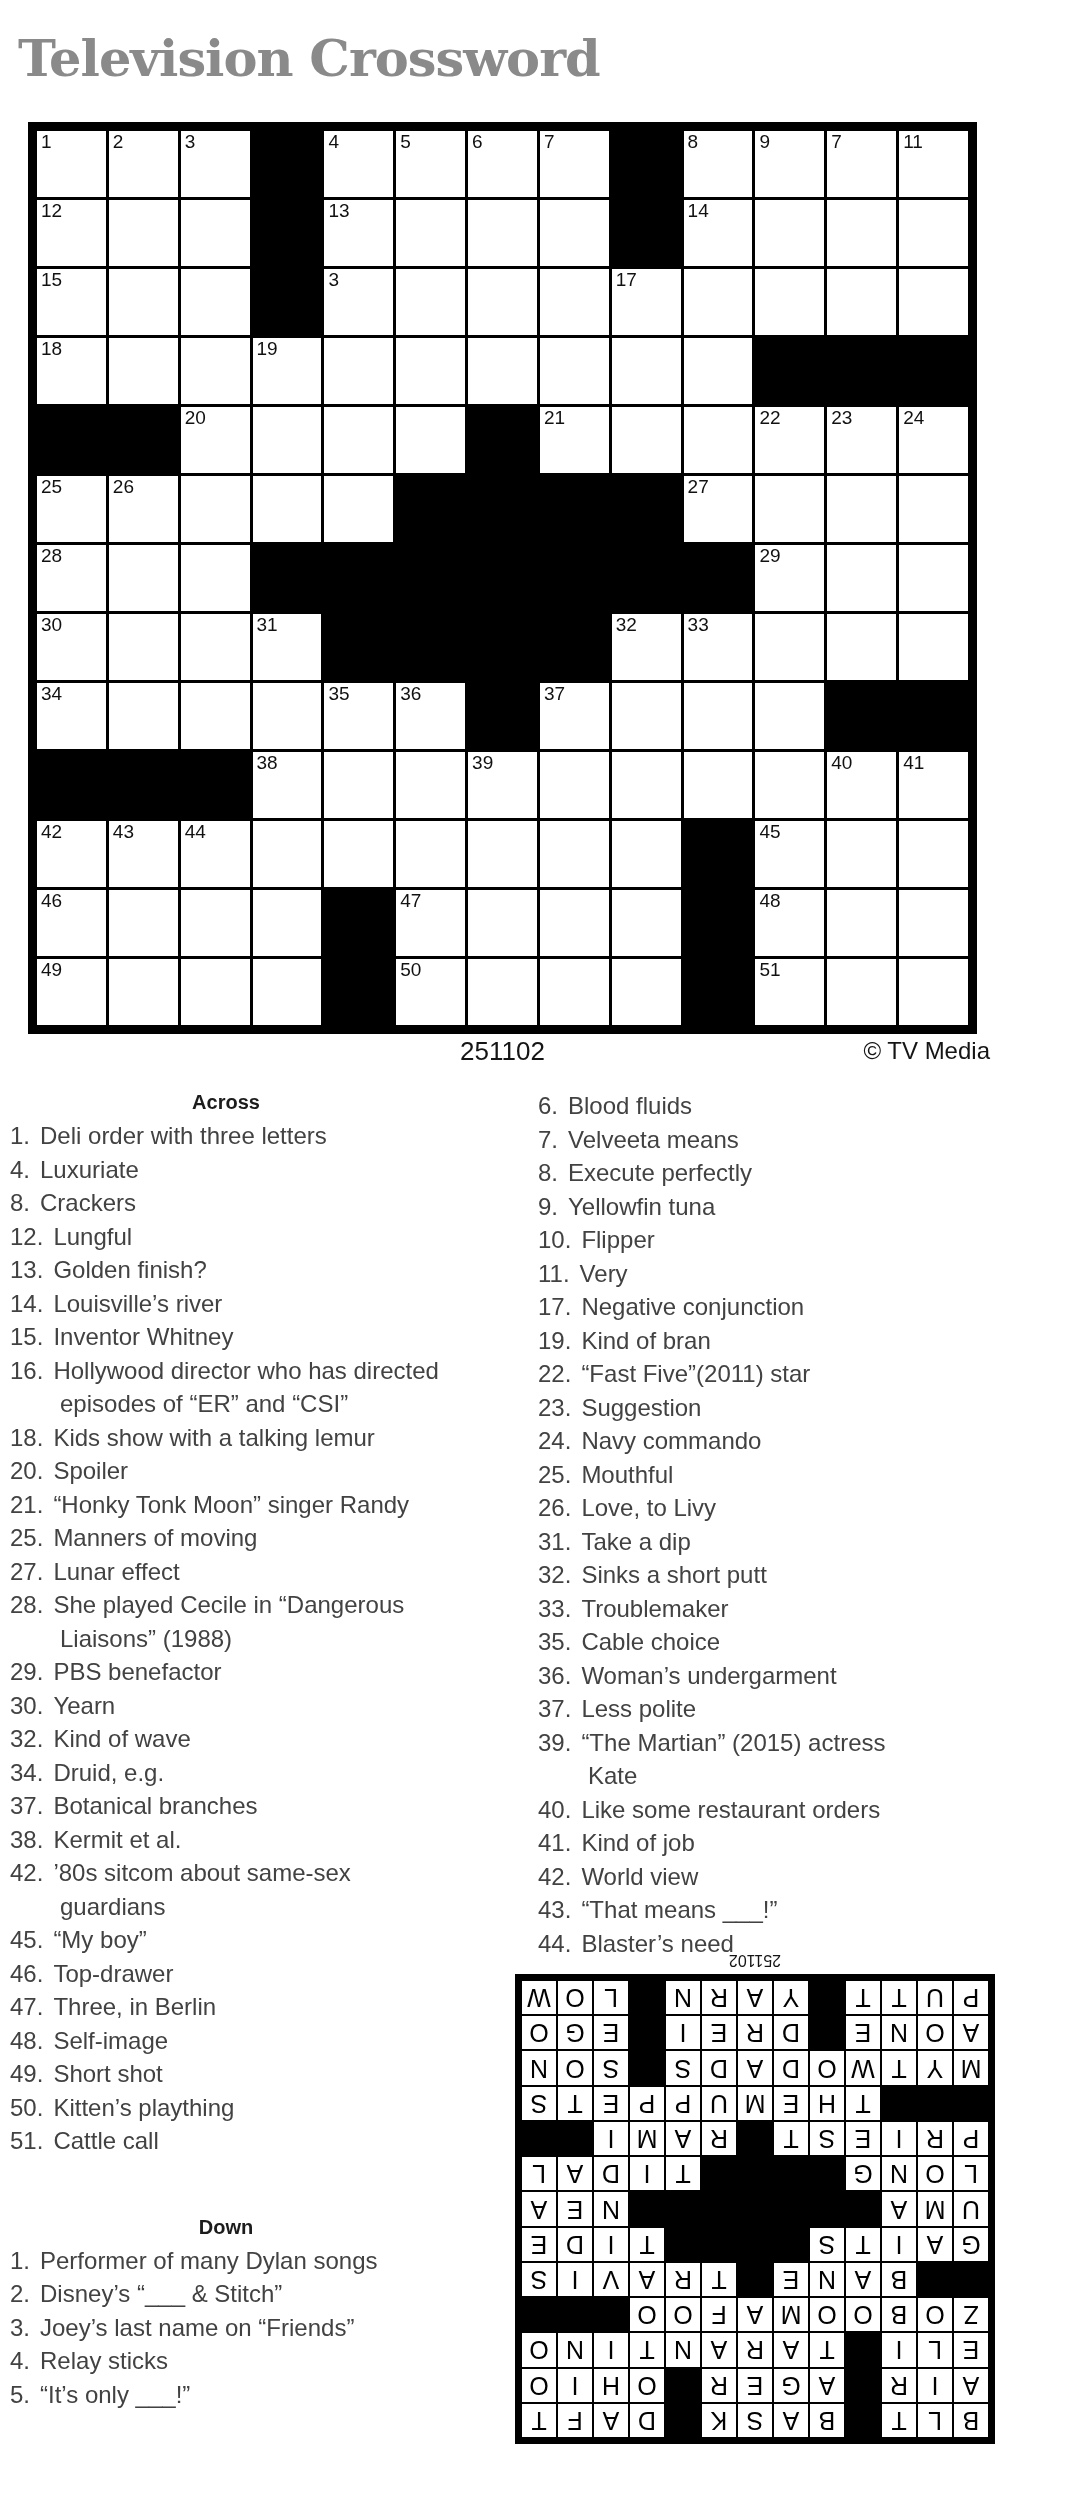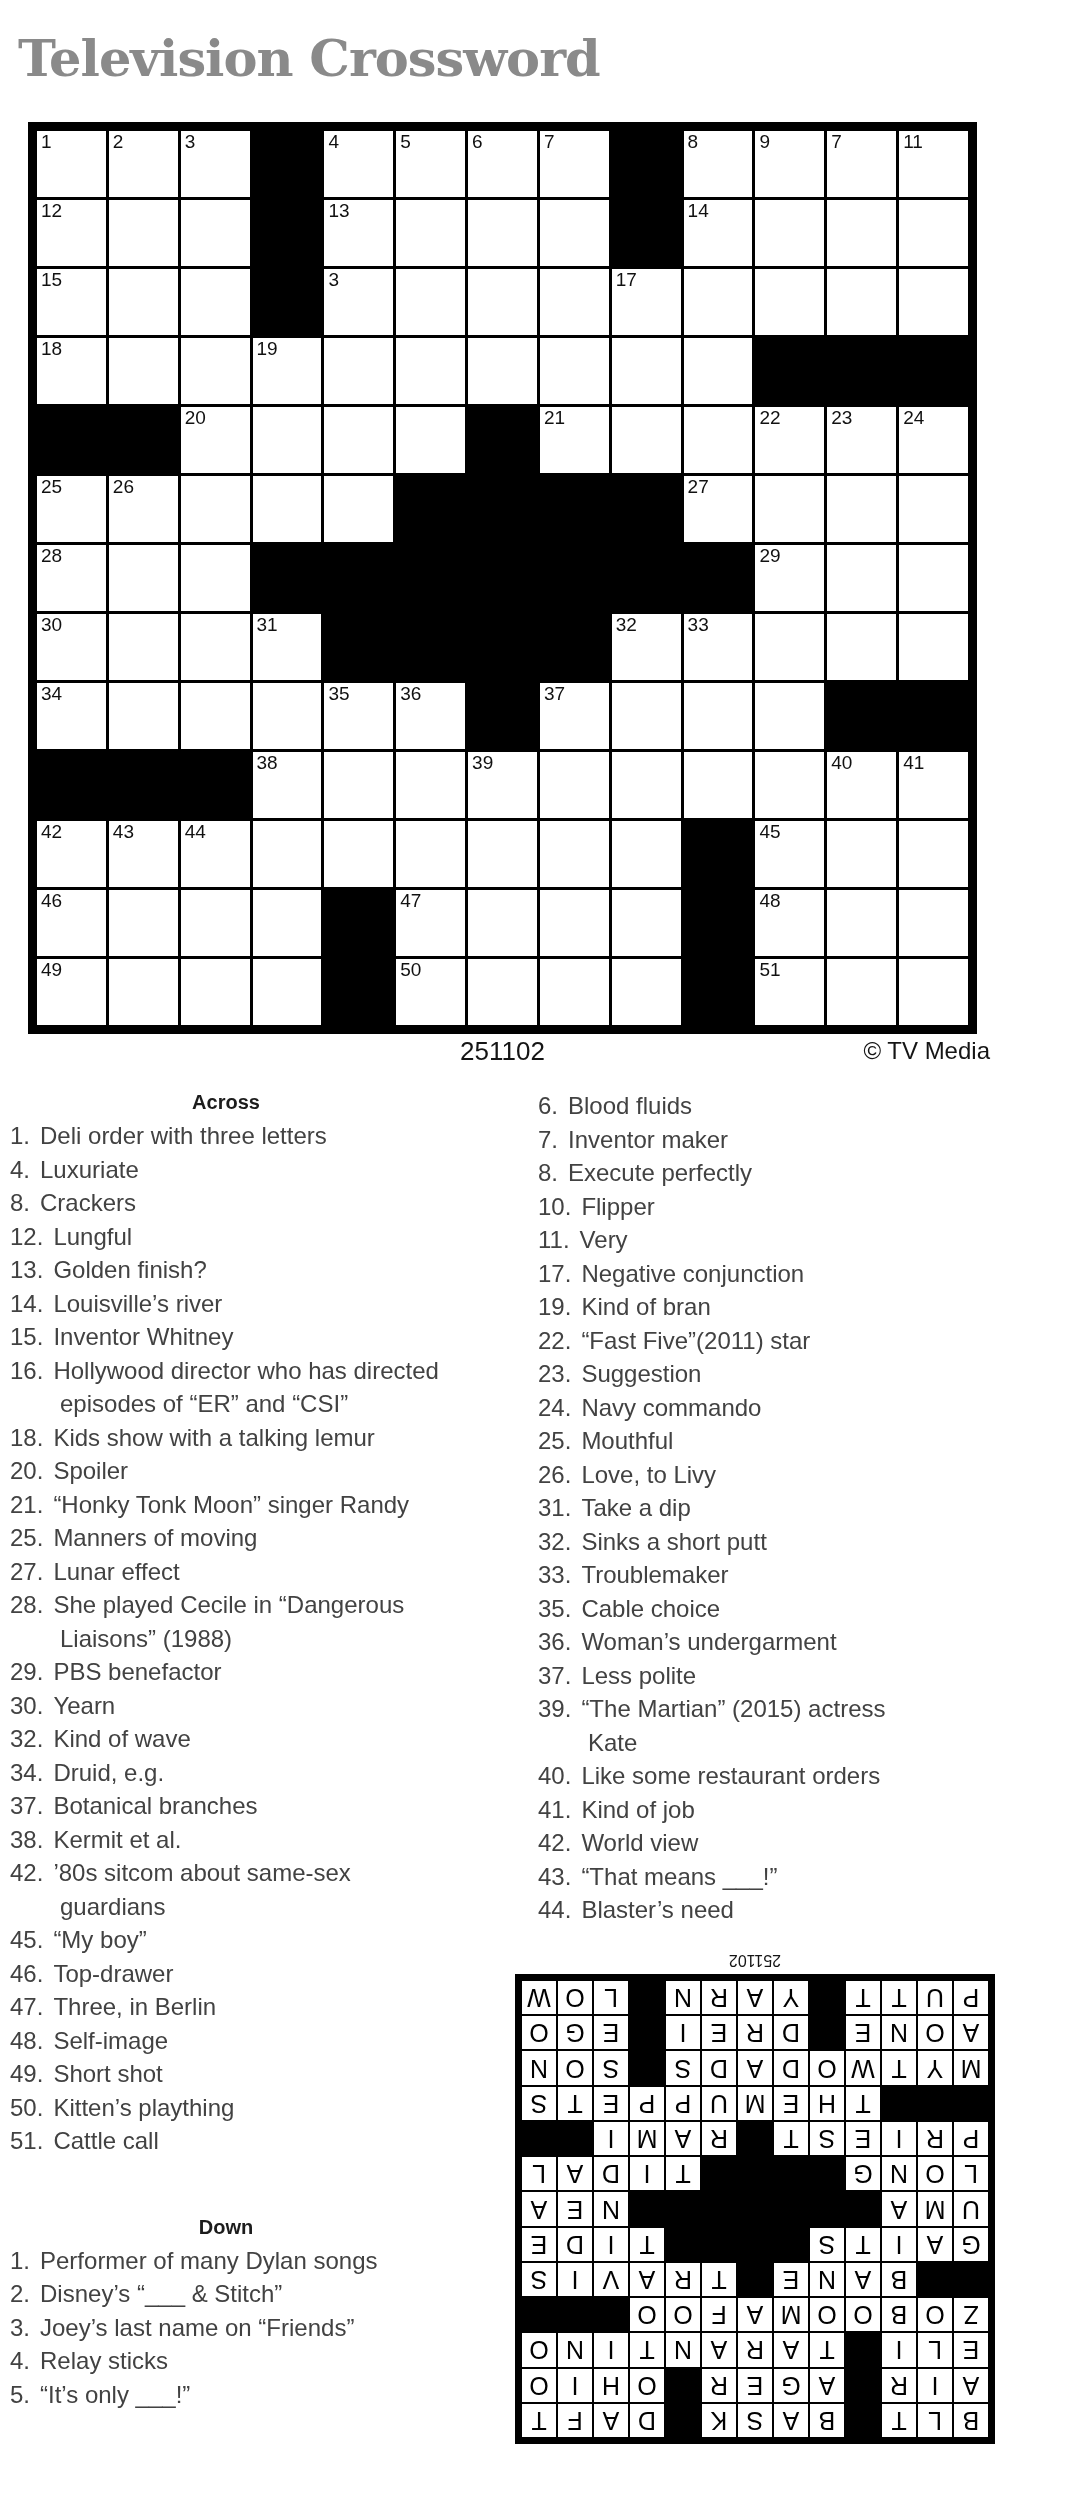--- a/index.html
+++ b/index.html
@@ -361,22 +361,23 @@
         <div class="clue"><span class="cnum2">2.</span><span>Disney’s “___ &amp; Stitch”</span></div>
         <div class="clue"><span class="cnum2">3.</span><span>Joey’s last name on “Friends”</span></div>
         <div class="clue"><span class="cnum2">4.</span><span>Relay sticks</span></div>
         <div class="clue"><span class="cnum2">5.</span><span>“It’s only ___!”</span></div>
       </div>
   </div>
 
   <div id="right-col" class="clue-col">
     <div id="down-list-right">
         <div class="clue"><span class="cnum2">6.</span><span>Blood fluids</span></div>
-        <div class="clue"><span class="cnum2">7.</span><span>Inventor maker</span></div>
+        <div class="clue"><span class="cnum2">7.</span><span>Velveeta means</span></div>
         <div class="clue"><span class="cnum2">8.</span><span>Execute perfectly</span></div>
+        <div class="clue"><span class="cnum2">9.</span><span>Yellowfin tuna</span></div>
         <div class="clue"><span class="cnum2">10.</span><span>Flipper</span></div>
         <div class="clue"><span class="cnum2">11.</span><span>Very</span></div>
         <div class="clue"><span class="cnum2">17.</span><span>Negative conjunction</span></div>
         <div class="clue"><span class="cnum2">19.</span><span>Kind of bran</span></div>
         <div class="clue"><span class="cnum2">22.</span><span>“Fast Five”(2011) star</span></div>
         <div class="clue"><span class="cnum2">23.</span><span>Suggestion</span></div>
         <div class="clue"><span class="cnum2">24.</span><span>Navy commando</span></div>
         <div class="clue"><span class="cnum2">25.</span><span>Mouthful</span></div>
         <div class="clue"><span class="cnum2">26.</span><span>Love, to Livy</span></div>
         <div class="clue"><span class="cnum2">31.</span><span>Take a dip</span></div>

